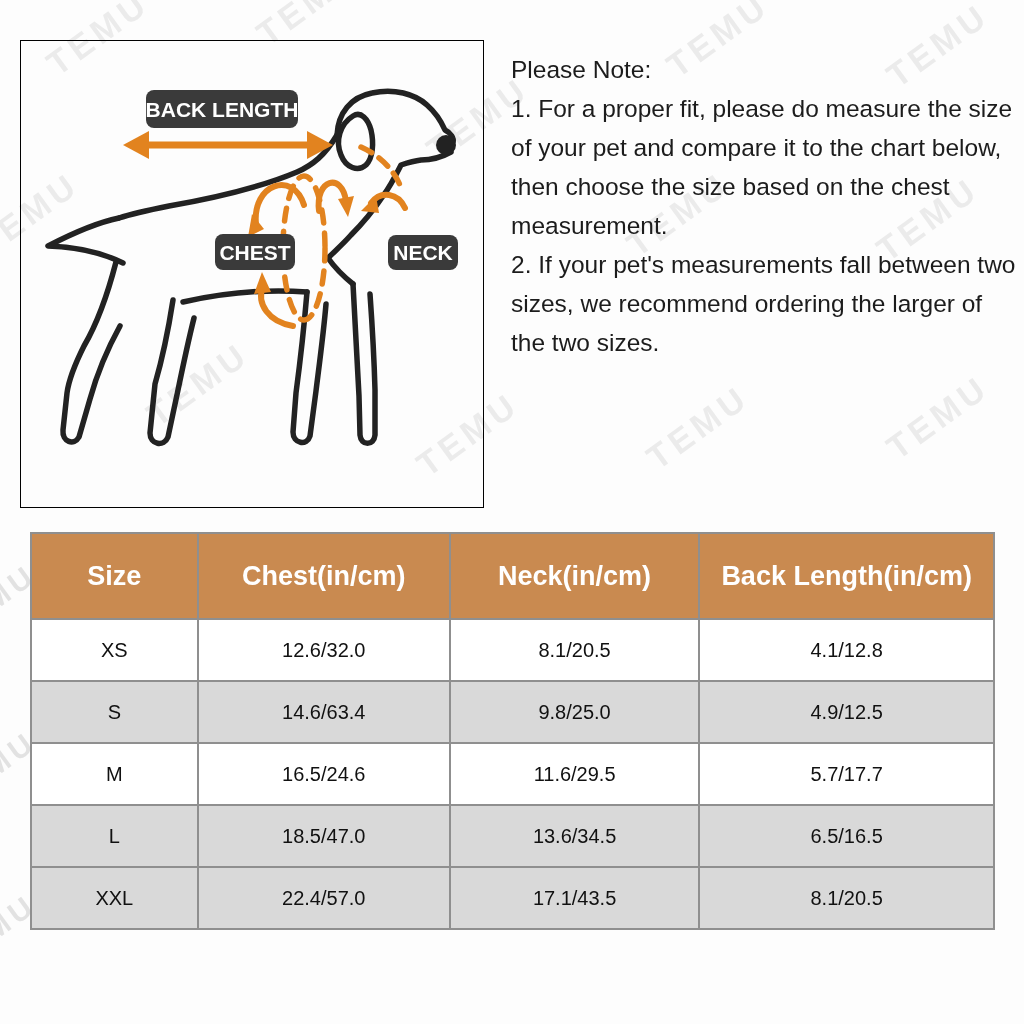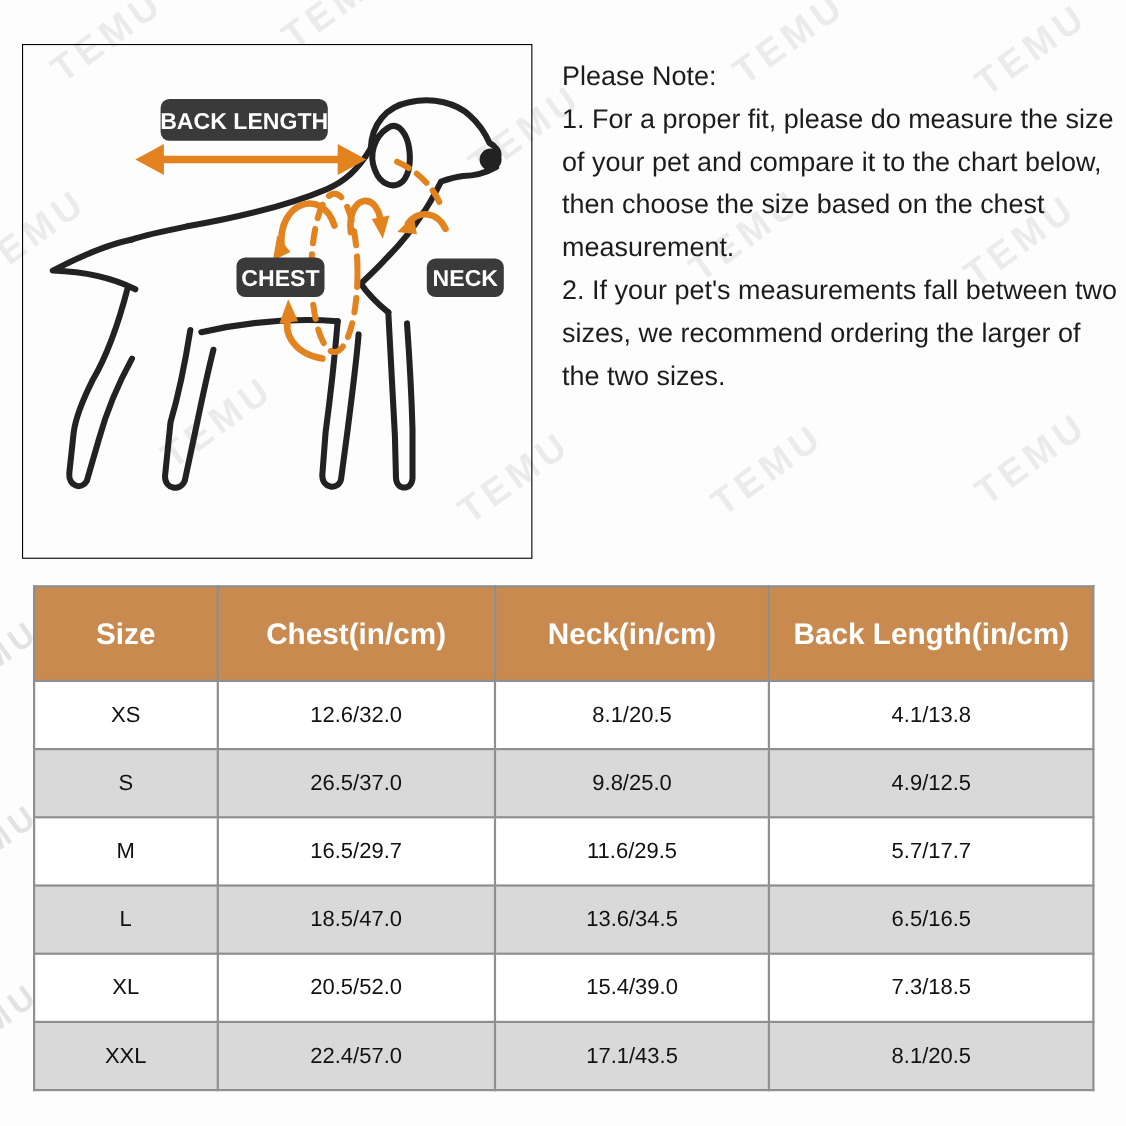--- a/index.html
+++ b/index.html
@@ -142,45 +142,39 @@
         <th>Chest(in/cm)</th>
         <th>Neck(in/cm)</th>
         <th>Back Length(in/cm)</th>
       </tr>
     </thead>
     <tbody>
       <tr>
         <td>XS</td>
         <td>12.6/32.0</td>
         <td>8.1/20.5</td>
-        <td>4.1/13.8</td>
+        <td>4.1/12.8</td>
       </tr>
       <tr class="striped">
         <td>S</td>
-        <td>26.5/37.0</td>
+        <td>14.6/63.4</td>
         <td>9.8/25.0</td>
         <td>4.9/12.5</td>
       </tr>
       <tr>
         <td>M</td>
-        <td>16.5/29.7</td>
+        <td>16.5/24.6</td>
         <td>11.6/29.5</td>
         <td>5.7/17.7</td>
       </tr>
       <tr class="striped">
         <td>L</td>
         <td>18.5/47.0</td>
         <td>13.6/34.5</td>
         <td>6.5/16.5</td>
-      </tr>
-      <tr>
-        <td>XL</td>
-        <td>20.5/52.0</td>
-        <td>15.4/39.0</td>
-        <td>7.3/18.5</td>
       </tr>
       <tr class="striped">
         <td>XXL</td>
         <td>22.4/57.0</td>
         <td>17.1/43.5</td>
         <td>8.1/20.5</td>
       </tr>
     </tbody>
   </table>
 </div>

